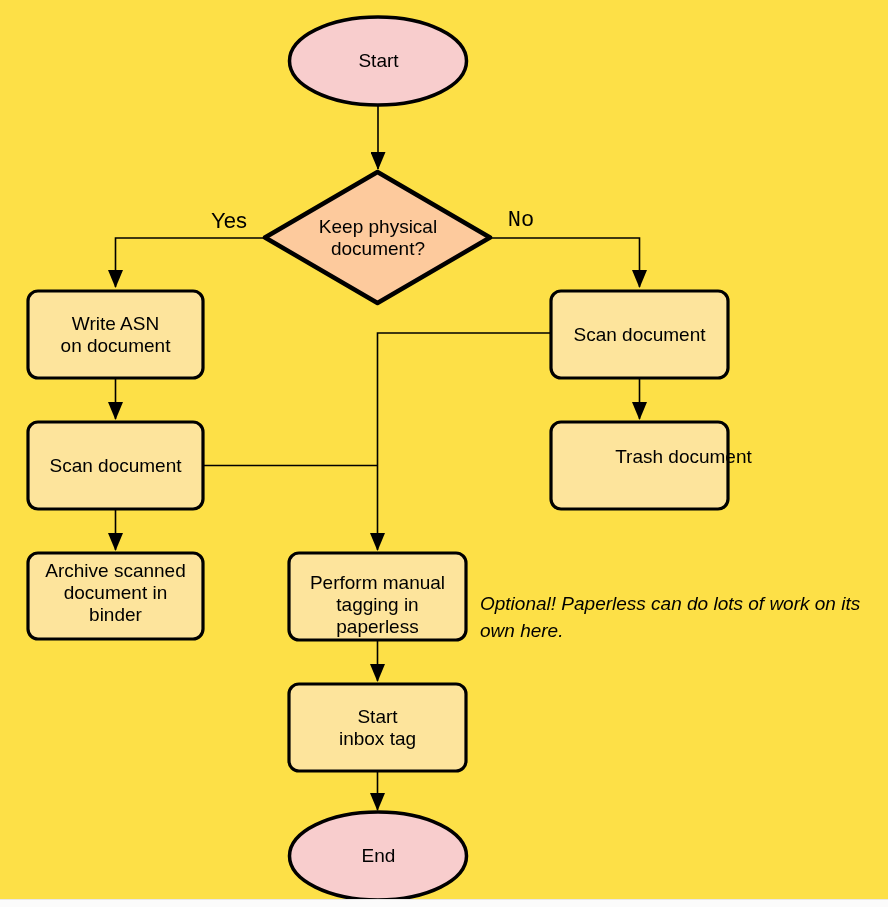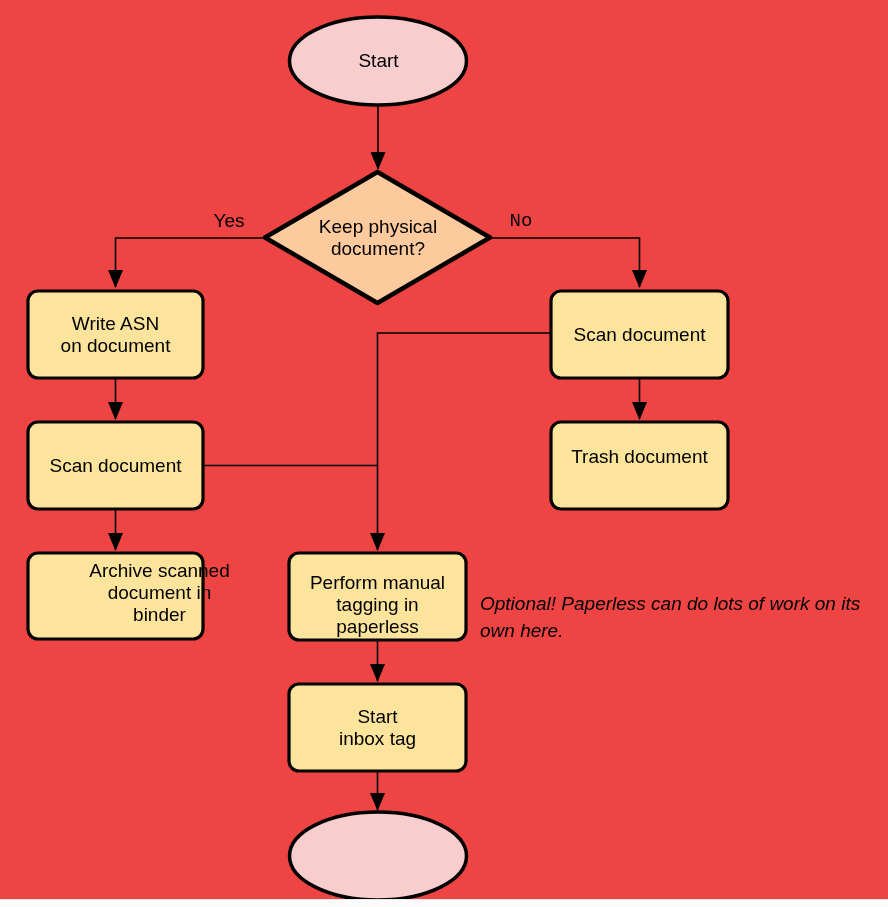--- a/index.html
+++ b/index.html
@@ -1,41 +1,41 @@
 <!DOCTYPE html>
 <html><head>
 <meta charset="utf-8">
 <style>
   html, body { margin: 0; padding: 0; background: #ffffff; }
   .stage {
     position: relative;
     width: 888px;
     height: 907px;
-    background: #ef4444;
+    background: #fde047;
     font-family: "Liberation Sans", "DejaVu Sans", sans-serif;
     overflow: hidden;
     color: #000;
   }
   .stage svg { position: absolute; left: 0; top: 0; }
   .shape { stroke: #000000; }
   .edge  { stroke: #000000; stroke-width: 1.6; fill: none; }
   .node-label {
     position: absolute;
     display: flex;
     align-items: center;
     justify-content: center;
     text-align: center;
     font-size: 19px;
     line-height: 1.15;
     white-space: pre-line;
     pointer-events: none;
   }
   .edge-label {
     position: absolute;
-    font-size: 19px;
+    font-size: 22px;
     line-height: 24px;
     text-align: center;
     pointer-events: none;
   }
   .annotation {
     position: absolute;
     left: 480px;
     top: 590px;
     width: 414px;
     font-size: 19px;
@@ -100,35 +100,36 @@
   <div class="node-label" style="left:290px; top:17px; width:177px; height:88px;">Start</div>
 
   <div class="node-label" style="left:283px; top:194px; width:190px; height:88px;">Keep physical
 document?</div>
 
   <div class="node-label" style="left:28px; top:291px; width:175px; height:87px;">Write ASN
 on document</div>
 
   <div class="node-label" style="left:28px; top:422px; width:175px; height:87px;">Scan document</div>
 
-  <div class="node-label" style="left:28px; top:553px; width:175px; height:80px;padding-left:44px;">Archive scanned
+  <div class="node-label" style="left:28px; top:553px; width:175px; height:80px;">Archive scanned
 document in
 binder</div>
 
   <div class="node-label" style="left:551px; top:291px; width:177px; height:87px;">Scan document</div>
 
-  <div class="node-label" style="left:551px; top:422px; width:177px; height:69px;">Trash document</div>
+  <div class="node-label" style="left:551px; top:422px; width:177px; height:69px;padding-left:44px;">Trash document</div>
 
   <div class="node-label" style="left:289px; top:553px; width:177px; height:104px;">Perform manual
 tagging in
 paperless</div>
 
   <div class="node-label" style="left:289px; top:684px; width:177px; height:87px;">Start
 inbox tag</div>
 
+  <div class="node-label" style="left:290px; top:812px; width:177px; height:88px;">End</div>
 
   <div class="edge-label" style="left:203px; top:209px; width:52px;">Yes</div>
 
   <div class="edge-label" style="left:495px; top:209px; width:52px;font-family:Liberation Mono, monospace;">No</div>
 
   <div class="annotation">Optional! Paperless can do lots of work on its own here.</div>
 
   <div class="bottom-strip"></div>
 
 </div>

